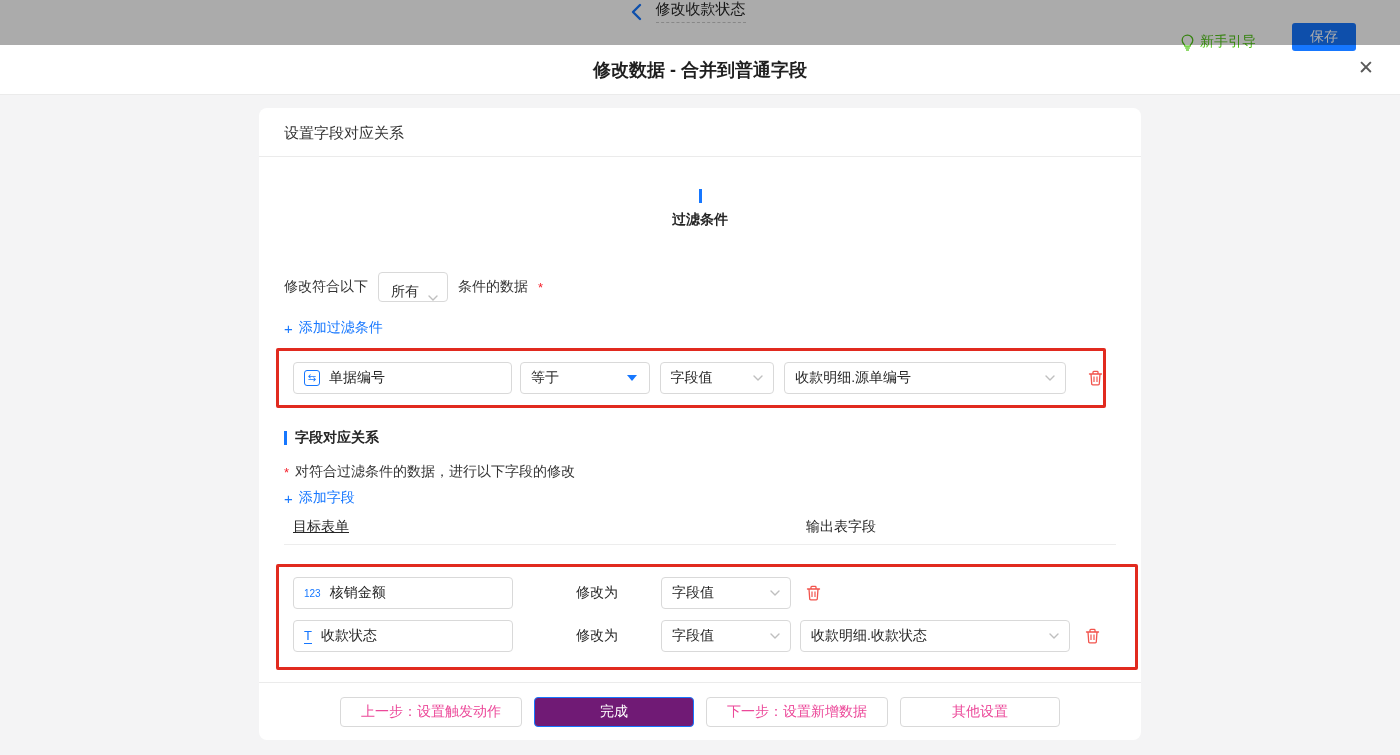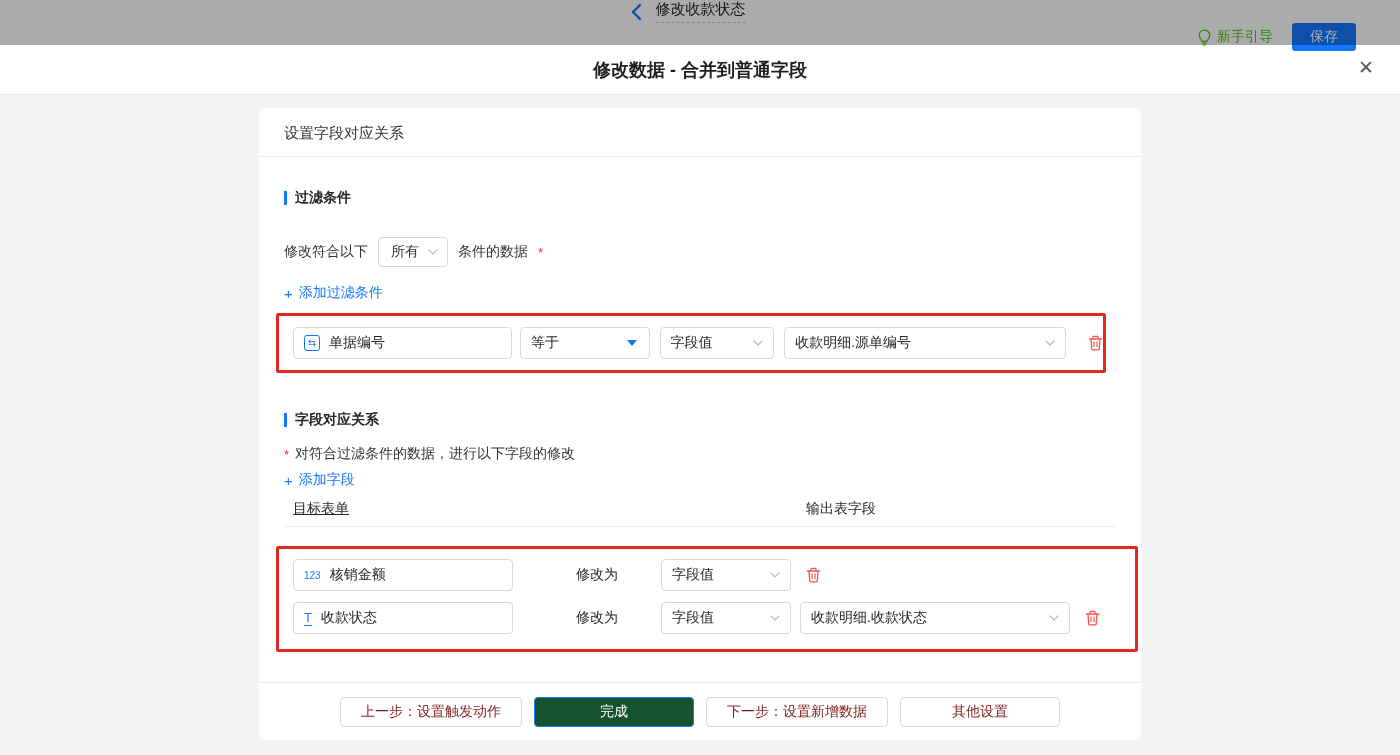--- a/index.html
+++ b/index.html
@@ -6,42 +6,42 @@
   html,body { width:1400px; height:755px; overflow:hidden; }
   body { font-family:"Liberation Sans","DejaVu Sans",sans-serif; font-size:14px; color:#333; background:#fff; }
 
   
   .toolbar { position:relative; height:45px; background:#fff; display:flex; align-items:center; padding:0 44px 0 20px;flex-direction:column; }
   .toolbar .dim { position:absolute; inset:0; background:rgba(0,0,0,0.33); z-index:5; pointer-events:none; }
   .tb-left { display:flex; align-items:center; gap:14px; }
   .back-btn { display:flex; align-items:center; cursor:pointer; }
   .tb-title { font-size:15px; color:#262626; padding-bottom:3px; border-bottom:1px dashed #c9c9c9; }
   .tb-center { position:absolute; left:0; right:0; text-align:center; font-size:15px; color:#262626; }
-  .tb-right { margin-left:auto; display:flex; align-items:center; gap:19px; position:relative; z-index:1; }
+  .tb-right { margin-left:auto; display:flex; align-items:flex-end; gap:36px; position:relative; z-index:1; }
   .guide { display:flex; align-items:center; gap:5px; color:#52c41a; font-size:14px; cursor:pointer; }
   .save-btn { background:#1677ff; color:#fff; font-size:14px; border:none; border-radius:3px; width:64px; height:28px; cursor:pointer; }
 
   
   .dlg-header { position:relative; height:50px; background:#fff; border-bottom:1px solid #ebebeb; display:flex; align-items:center; justify-content:center; }
   .dlg-title { font-size:18px; font-weight:700; color:#1f1f1f; }
   .dlg-close { position:absolute; right:26px; top:13px; font-size:19px; color:#595959; cursor:pointer; line-height:1; }
 
   
   .page-body { height:660px; background:#f4f4f5; }
   .card { position:relative; width:882px; height:632px; margin:0 auto; top:13px; background:#fff; border-radius:8px; }
   .card-header { height:49px; line-height:49px; padding:0 25px; font-size:15px; color:#333; border-bottom:1px solid #ebebeb; }
   .card-content { padding:0 25px; }
 
   .section-title { display:flex; align-items:center; gap:8px; font-weight:700; font-size:14px; color:#262626; }
   .blue-bar { width:3px; height:14px; background:#1677ff; }
-  .st-1 { margin-top:32px; }
-  .st-2 { margin-top:38px; }
-
-  .cond-row { margin-top:30px; display:flex; align-items:center; gap:10px; font-size:14px; color:#333; }
-  .mini-select { width:70px; height:30px; border:1px solid #d9d9d9; border-radius:4px; background:#fff; display:flex; align-items:center; justify-content:space-between; padding:0 9px 0 12px; cursor:pointer; }
+  .st-1 { margin-top:32px;flex-direction:column; }
+  .st-2 { margin-top:21px; }
+
+  .cond-row { margin-top:43px; display:flex; align-items:center; gap:10px; font-size:14px; color:#333; }
+  .mini-select { width:70px; height:30px; border:1px solid #d9d9d9; border-radius:4px; background:#fff; display:flex; align-items:flex-end; justify-content:space-between; padding:0 9px 0 12px; cursor:pointer; }
   .req { color:#f5222d; font-size:13px; }
 
   .add-link { display:flex; align-items:center; gap:6px; color:#1677ff; font-size:14px; cursor:pointer; width:max-content; }
   .al-1 { margin-top:17px; }
   .al-2 { margin-top:8px; }
   .plus { font-size:15px; }
 
   .desc-line { margin-top:16px; display:flex; align-items:center; gap:6px; font-size:14px; color:#333; }
 
   .col-headers { margin-top:11px; display:flex; padding-bottom:8px; border-bottom:1px solid #ededed; font-size:14px; color:#262626; }
@@ -73,22 +73,22 @@
   .trash { margin-left:22px; cursor:pointer; display:flex; align-items:center; }
   .trash-2 { margin-left:15px; }
 
   
   .icon-serial { width:16px; height:16px; border:1px solid #1677ff; border-radius:3px; color:#1677ff; font-size:10px; display:flex; align-items:center; justify-content:center; line-height:1; flex:none; }
   .icon-123 { color:#1677ff; font-size:10px; letter-spacing:0; flex:none; font-weight:400; }
   .icon-T { color:#1677ff; font-size:13px; line-height:1; border-bottom:1px solid #1677ff; padding-bottom:1px; flex:none; font-weight:400; }
 
   
   .card-footer { position:absolute; left:0; right:0; bottom:0; height:58px; border-top:1px solid #ebebeb; display:flex; align-items:center; justify-content:center; gap:12px; }
-  .ft-btn { height:30px; padding:0 20px; min-width:160px; background:#fff; border:1px solid #d9d9d9; border-radius:4px; font-size:14px; color:#7f1d1d; cursor:pointer; }
-  .ft-btn.primary { background:#14532d; border-color:#1677ff; color:#fff; min-width:160px; }
+  .ft-btn { height:30px; padding:0 20px; min-width:160px; background:#fff; border:1px solid #d9d9d9; border-radius:4px; font-size:14px; color:#ec4899; cursor:pointer; }
+  .ft-btn.primary { background:#701a75; border-color:#1677ff; color:#fff; min-width:160px; }
 </style>
 </head>
 <body>
 
 <div class="toolbar">
   <div class="tb-left">
     <span class="back-btn">
       <svg width="11" height="18" viewBox="0 0 11 18">
         <polyline points="9,2 2,9 9,16" fill="none" stroke="#1677ff" stroke-width="2.4" stroke-linecap="round" stroke-linejoin="round"></polyline>
       </svg>

